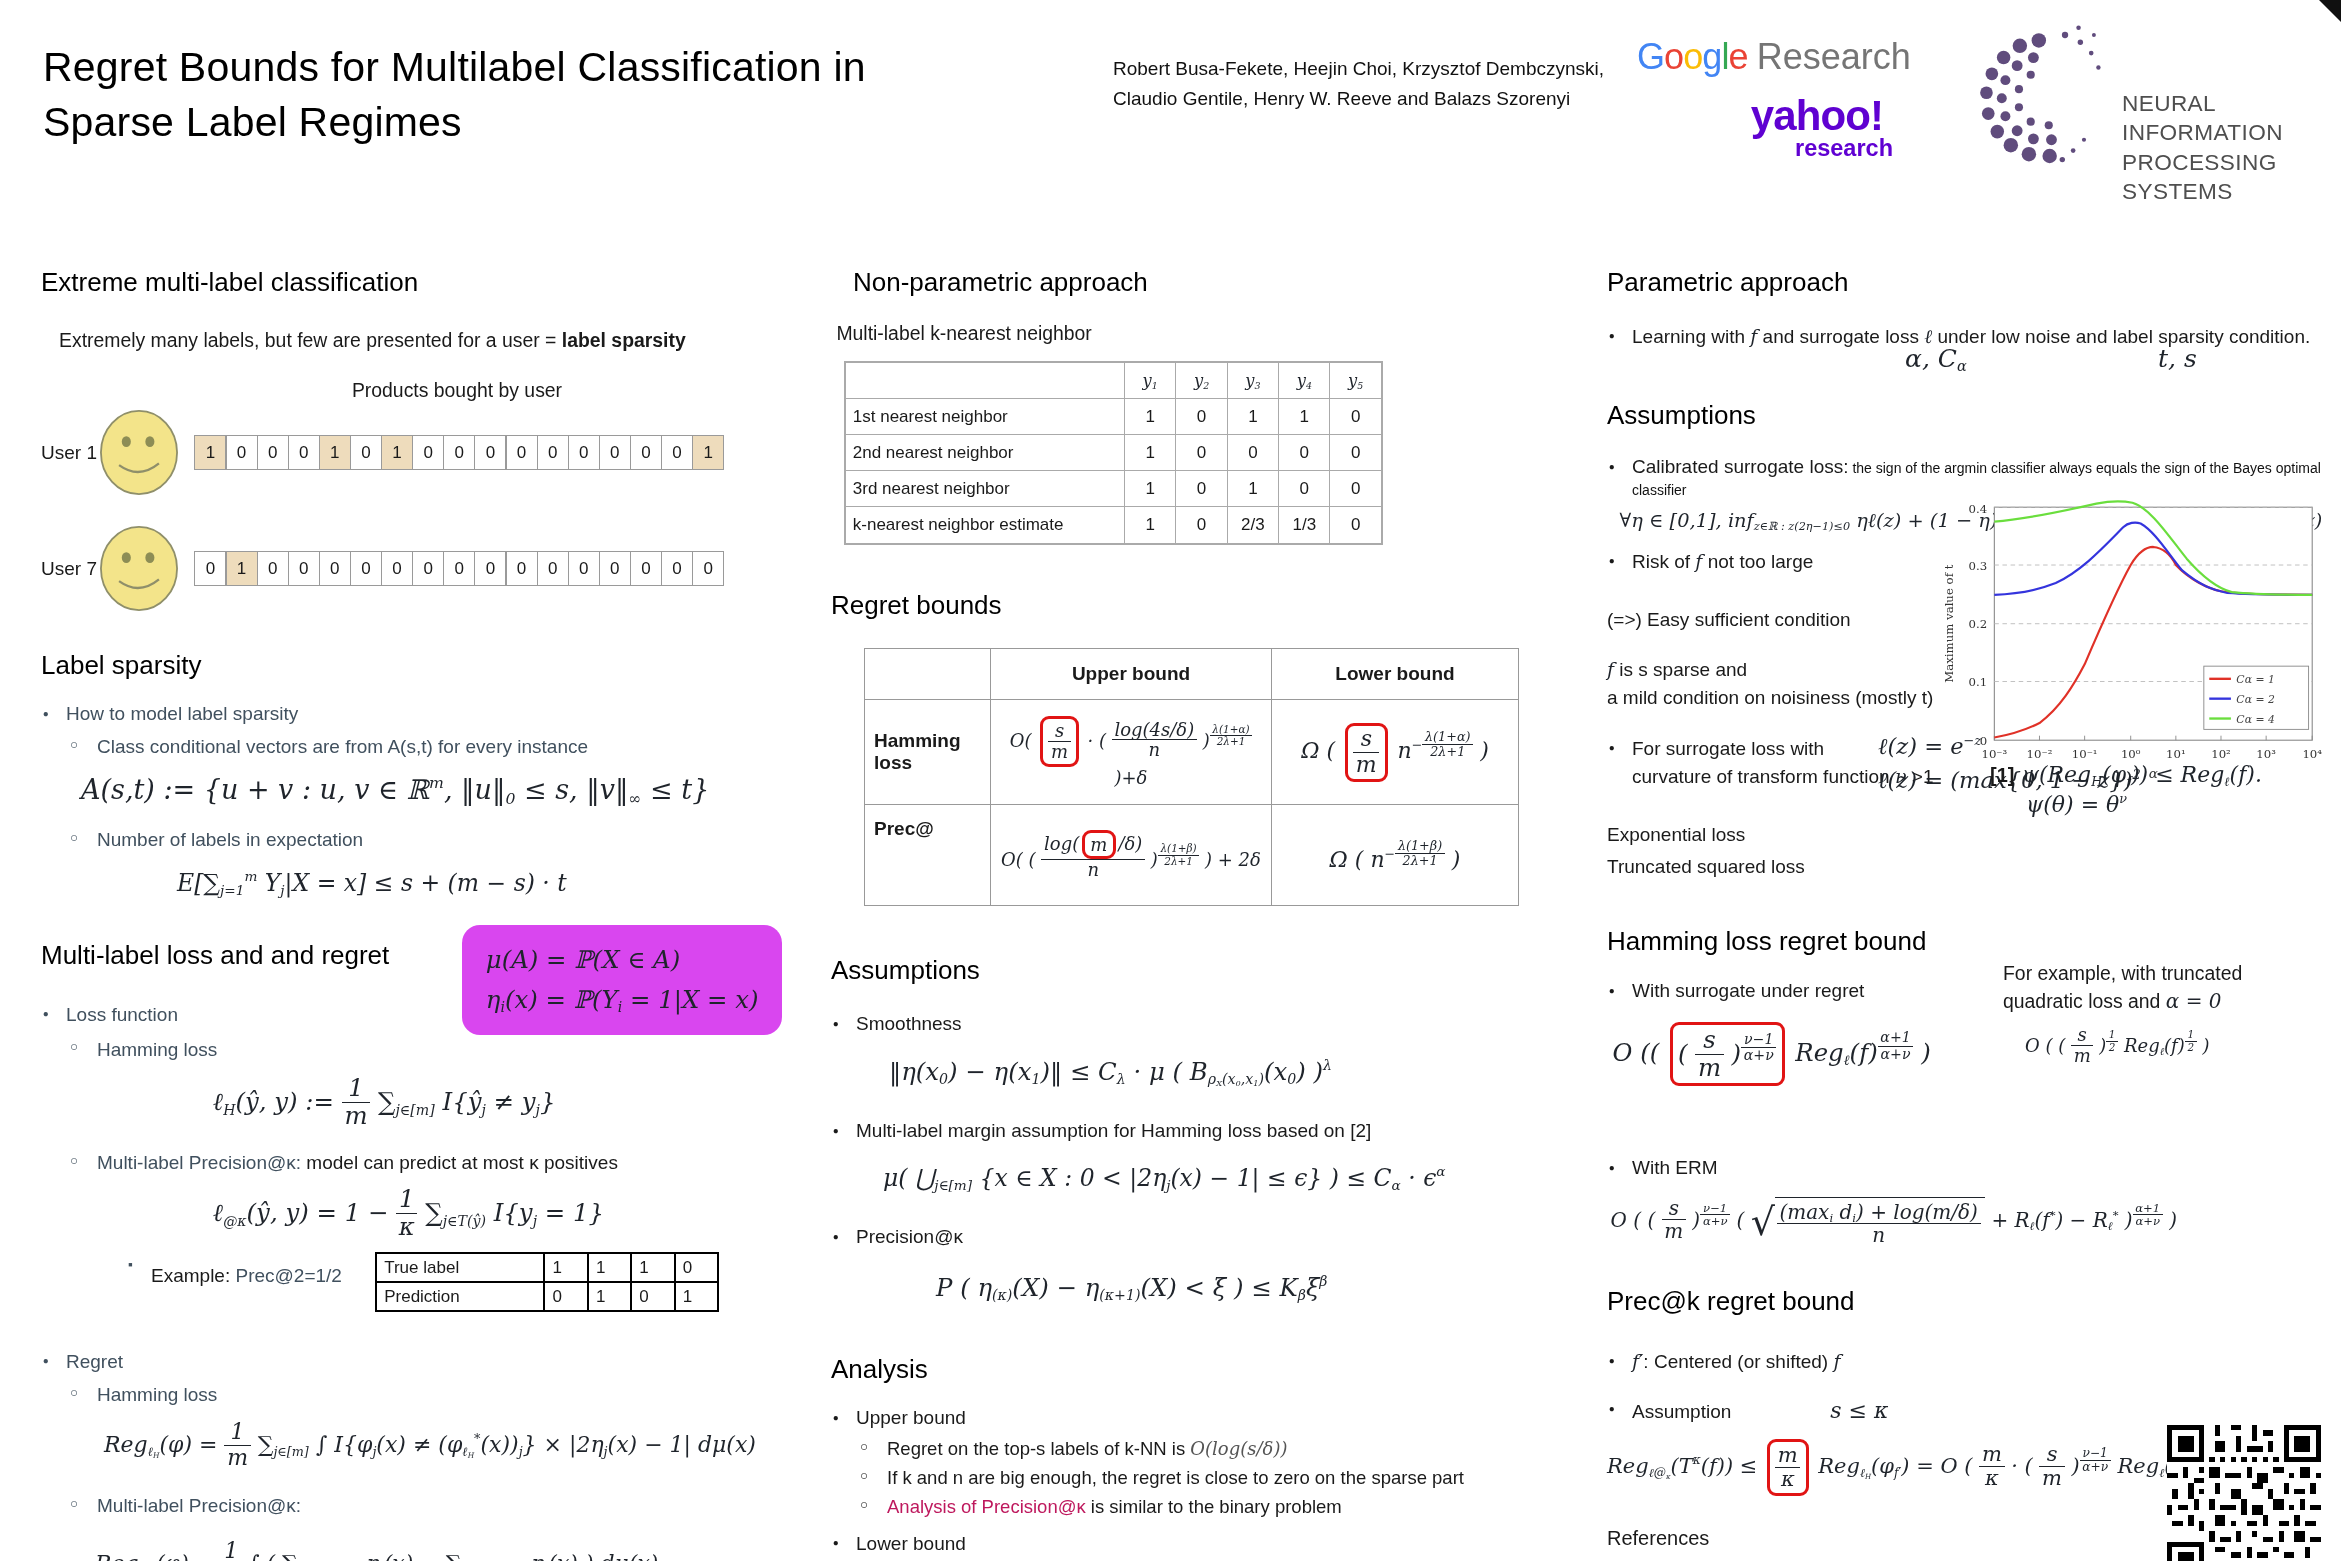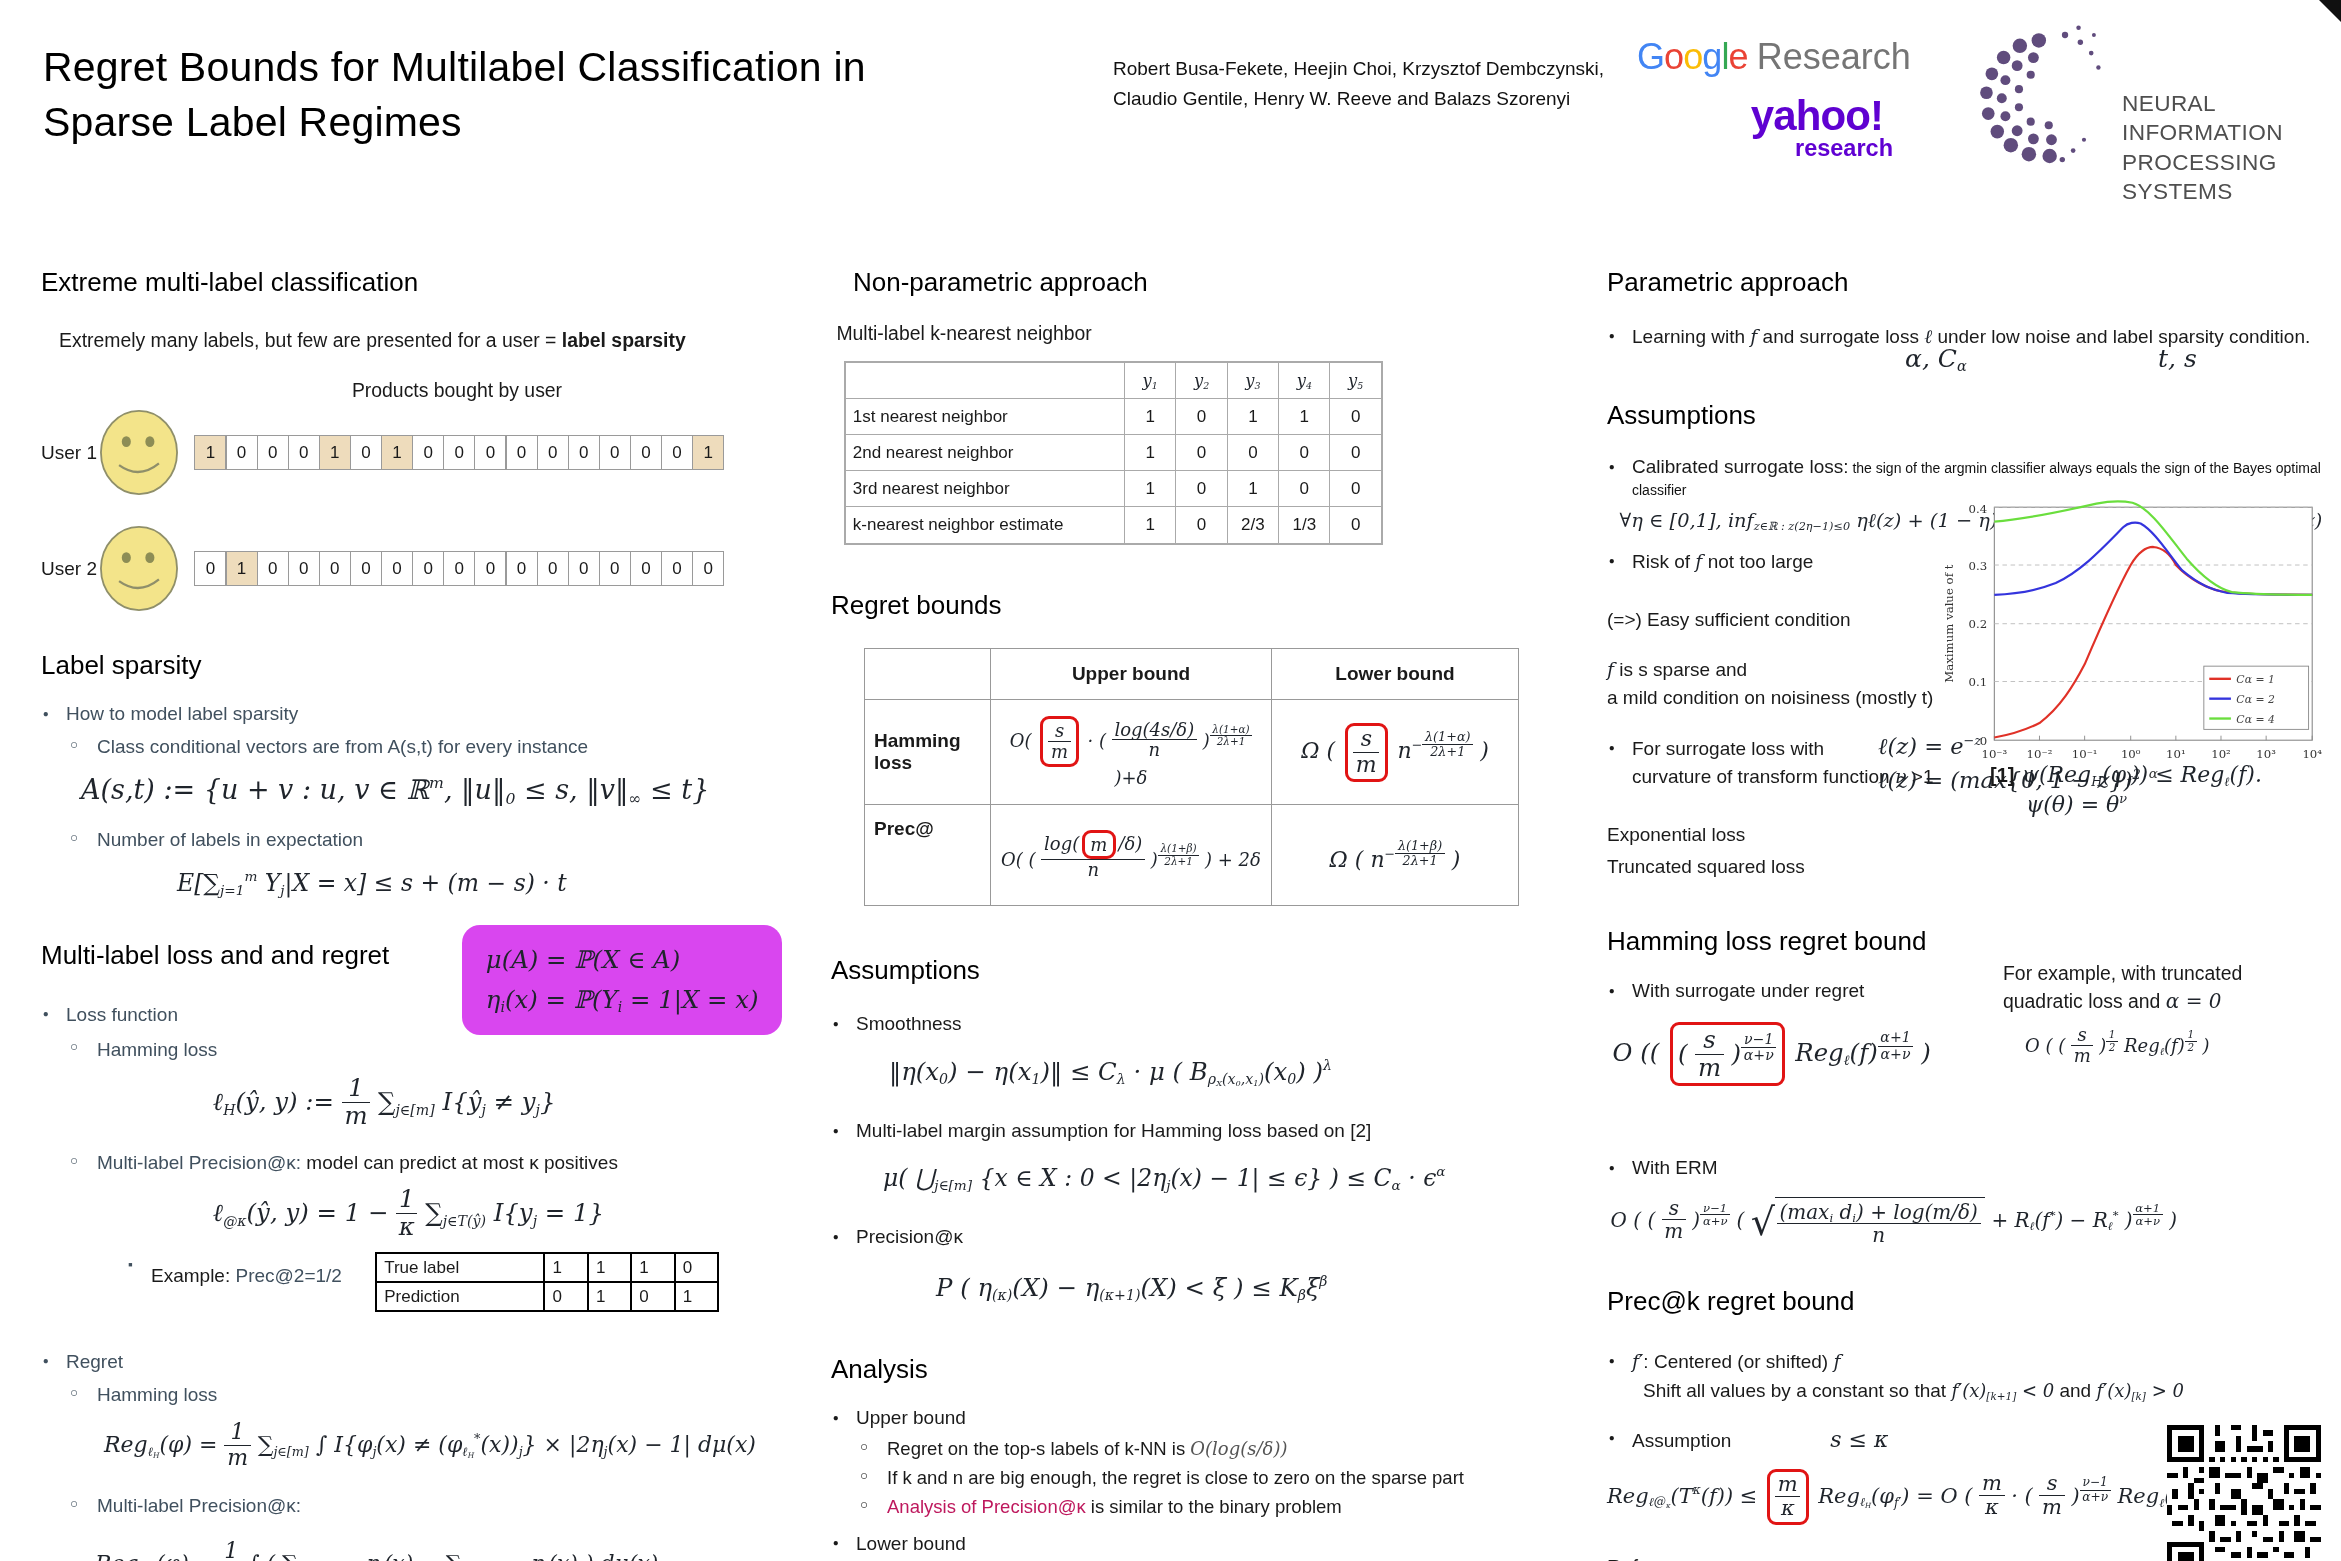--- a/index.html
+++ b/index.html
@@ -167,21 +167,21 @@
         <span class="cell">0</span>
         <span class="cell">0</span>
         <span class="cell">0</span>
         <span class="cell">0</span>
         <span class="cell">0</span>
         <span class="cell hl">1</span>
     </div>
   </div>
 
   <div class="user-row" style="margin-top:29px">
-    <span class="u-label">User 2</span>
+    <span class="u-label">User 7</span>
     <svg width="80" height="87" viewBox="0 0 88 96">
       <ellipse cx="44" cy="48" rx="42" ry="46" fill="#f3e48a" stroke="#8f8f6a" stroke-width="2"></ellipse>
       <ellipse cx="30" cy="36" rx="5" ry="6" fill="#8d8d55"></ellipse>
         <ellipse cx="56" cy="36" rx="5" ry="6" fill="#8d8d55"></ellipse>
       <path d="M22 62 Q44 78 66 60" fill="none" stroke="#8f8f6a" stroke-width="2.5"></path>
     </svg>
     <div class="vec">
       <span class="cell">0</span>
         <span class="cell hl">1</span>
         <span class="cell">0</span>
@@ -434,21 +434,20 @@
     </div>
   </div>
   <div class="b1" style="margin-top:0px;font-size:19px">With ERM</div>
   <div class="math" style="margin:18px 0 0 3.6px;font-size:20px">O ( ( <span class="frac"><span class="num">s</span><span class="den">m</span></span> )<sup class="m"><span class="frac"><span class="num">ν−1</span><span class="den">α+ν</span></span></sup> ( <span class="sqrtwrap">
         <span class="radical">√</span>
         <span class="sqrtbody"><span class="frac"><span class="num">(max<sub class="m">i</sub> d<sub class="m">i</sub>) + log(m/δ)</span><span class="den">n</span></span></span>
       </span> + R<sub class="m">ℓ</sub>(f<sup class="m">*</sup>) − R<sub class="m">ℓ</sub><sup class="m">*</sup> )<sup class="m"><span class="frac"><span class="num">α+1</span><span class="den">α+ν</span></span></sup> )</div>
 
   <h2 class="sec" style="margin-top:40px">Prec@k regret bound</h2>
   <div class="b1" style="margin-top:33px;font-size:19px"><span class="math">f′</span><span>: Centered (or shifted) </span><span class="math">f</span></div>
-  <div style="margin:7.2px 0 0 36px;font-size:19px"><span>Shift all values by a constant so that   </span><span class="math" style="font-size:18px">f′(x)<sub class="m">[k+1]</sub> &lt; 0</span><span>  and   </span><span class="math" style="font-size:18px">f′(x)<sub class="m">[k]</sub> &gt; 0</span></div>
   <div class="b1" style="margin-top:25px;font-size:19px"><span>Assumption</span><span class="math" style="margin-left:99px;font-size:22px">s ≤ κ</span></div>
   <div class="math" style="margin:16.3px 0 0 0;font-size:21px">Reg<sub class="m">ℓ@<sub class="m">κ</sub></sub>(T<sup class="m">κ</sup>(f)) ≤ <span class="redbox"><span class="frac"><span class="num">m</span><span class="den">κ</span></span></span> Reg<sub class="m">ℓ<sub class="m">H</sub></sub>(φ<sub class="m">f′</sub>) = O ( <span class="frac"><span class="num">m</span><span class="den">κ</span></span> · ( <span class="frac"><span class="num">s</span><span class="den">m</span></span> )<sup class="m"><span class="frac"><span class="num">ν−1</span><span class="den">α+ν</span></span></sup> Reg<sub class="m">ℓ</sub>(f′)<sup class="m"><span class="frac"><span class="num">α+1</span><span class="den">α+ν</span></span></sup> )</div>
 
   <div style="margin-top:31px;font-size:20px;font-weight:500">References</div>
 
   <svg class="qr" width="154" height="154" viewBox="0 0 29 29" shape-rendering="crispEdges">
     <rect x="0" y="0" width="29" height="29" fill="#fff"></rect>
     <g fill="#000">
       <rect x="0" y="0" width="7" height="7"></rect>
         <rect x="1" y="1" width="5" height="5" fill="#fff"></rect>

